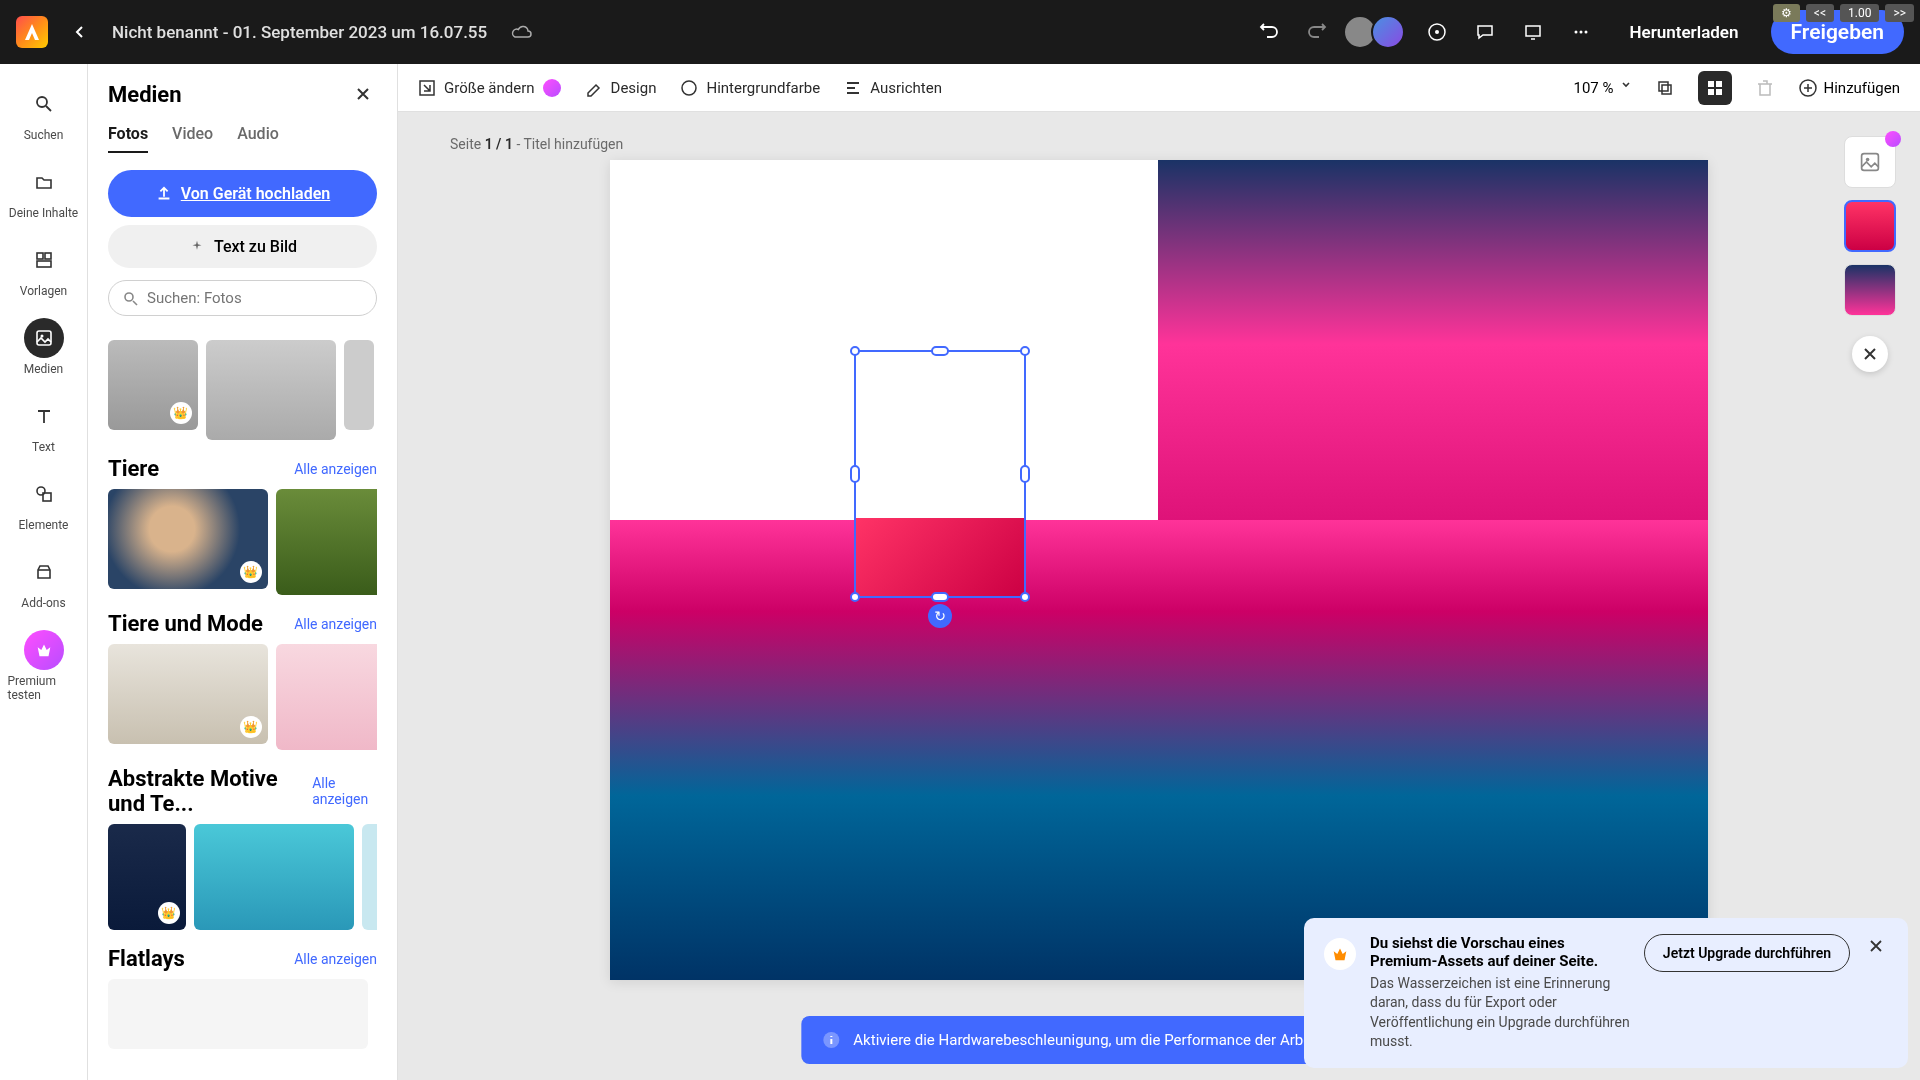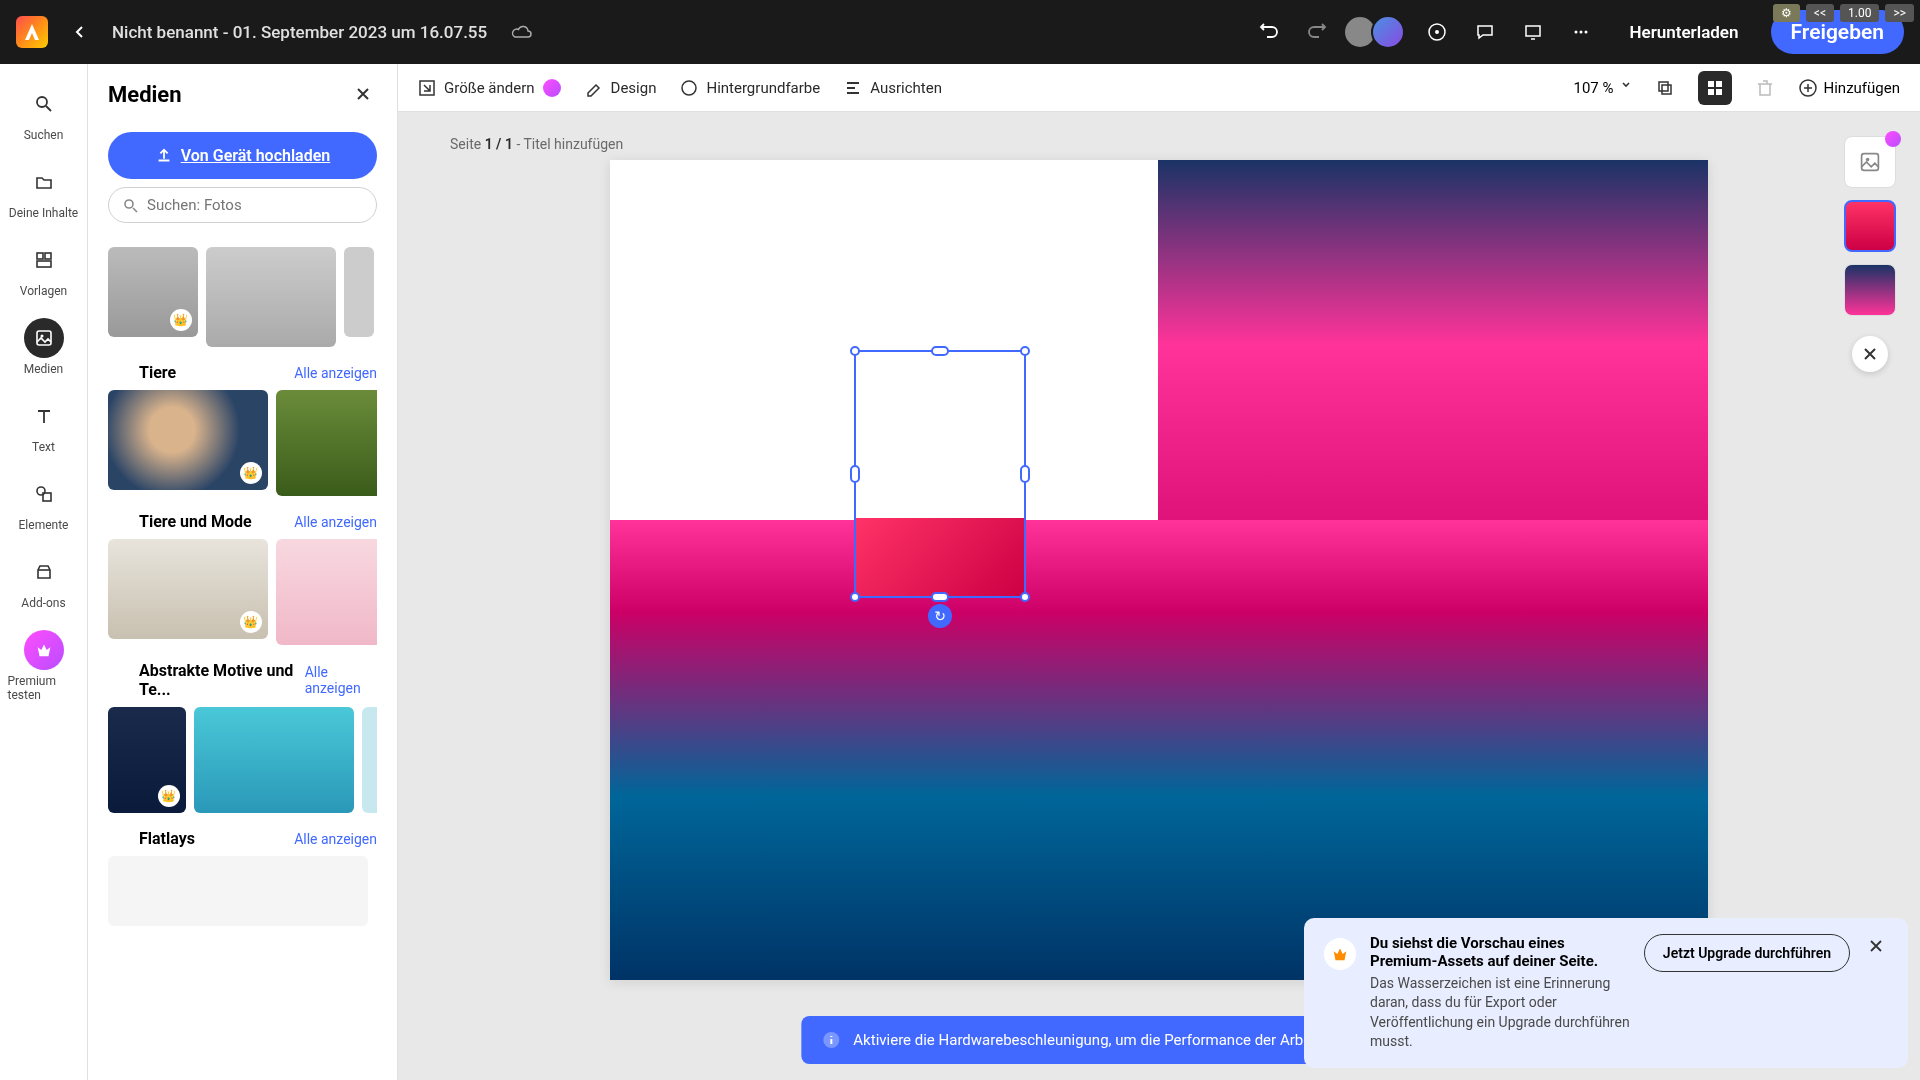--- a/index.html
+++ b/index.html
@@ -37,21 +37,21 @@
 .media-tabs { display: flex; gap: 24px; padding: 0 20px; border-bottom: 1px solid transparent; }
 .media-tab { padding: 8px 0; font-size: 16px; color: #6a6a6a; cursor: pointer; border-bottom: 2px solid transparent; font-weight: 500; }
 .media-tab.active { color: #1a1a1a; font-weight: 700; border-bottom-color: #1a1a1a; }
 .upload-btn { margin: 16px 20px 8px; padding: 14px; background: #4169ff; color: #fff; border: none; border-radius: 24px; font-size: 16px; font-weight: 600; cursor: pointer; display: flex; align-items: center; justify-content: center; gap: 8px; text-decoration: underline; }
 .text-to-img-btn { margin: 0 20px 12px; padding: 12px; background: #f0f0f0; border: none; border-radius: 24px; font-size: 16px; font-weight: 500; cursor: pointer; display: flex; align-items: center; justify-content: center; gap: 8px; }
 .search-box { margin: 0 20px 24px; padding: 8px 14px; border: 1px solid #d0d0d0; border-radius: 20px; display: flex; align-items: flex-end; gap: 8px; }
 .search-input { border: none; outline: none; flex: 1; font-size: 15px; }
 .panel-content { flex: 1; overflow-y: auto; padding: 0 20px 8px; }
 .category { margin-bottom: 16px; }
 .category-header { display: flex; justify-content: space-between; align-items: center; margin-bottom: 8px; }
-.category-title { font-size: 16px; font-weight: 700; margin-left: 31px; }
+.category-title { font-size: 22px; font-weight: 700; }
 .see-all { font-size: 14px; color: #4169ff; cursor: pointer; }
 .thumb-row { display: flex; gap: 8px; overflow: hidden; }
 .thumb { border-radius: 6px; background: #ddd; position: relative; flex-shrink: 0; }
 .thumb.wide { width: 160px; height: 100px; }
 .thumb.small { width: 90px; height: 90px; }
 .thumb.medium { width: 130px; height: 100px; }
 .thumb.big { width: 106px; height: 106px; }
 .thumb-badge { position: absolute; bottom: 6px; right: 6px; width: 22px; height: 22px; background: #fff; border-radius: 50%; display: flex; align-items: center; justify-content: center; font-size: 12px; }
 .panel-footer { padding: 8px 20px 16px; font-size: 13px; color: #6a6a6a; border-top: 1px solid #eee; }
 .panel-footer a { color: #4169ff; text-decoration: none; }
@@ -252,25 +252,36 @@
 
   <div class="media-panel">
     <div class="panel-header">
       <div class="panel-title">Medien</div>
       <div class="close-panel">
         <svg width="16" height="16" viewBox="0 0 16 16">
             <path d="M3 3l10 10M13 3L3 13" stroke="#333" stroke-width="2"></path>
           </svg>
       </div>
     </div>
+    <div class="media-tabs">
+      <div class="media-tab active">Fotos</div>
+      <div class="media-tab">Video</div>
+      <div class="media-tab">Audio</div>
+    </div>
     <button class="upload-btn">
       <svg width="18" height="18" viewBox="0 0 20 20">
           <path d="M10 3v10M6 7l4-4 4 4M4 15h12" stroke="#fff" stroke-width="2" fill="none"></path>
         </svg>
       <span>Von Gerät hochladen</span>
+    </button>
+    <button class="text-to-img-btn">
+      <svg width="18" height="18" viewBox="0 0 20 20">
+          <path d="M10 3l1 4 4 1-4 1-1 4-1-4-4-1 4-1z" fill="#666"></path>
+        </svg>
+      <span>Text zu Bild</span>
     </button>
     <div class="search-box">
       <svg width="16" height="16" viewBox="0 0 16 16">
           <circle cx="6" cy="6" r="4" stroke="#888" stroke-width="1.6" fill="none"></circle>
           <path d="M10 10l4 4" stroke="#888" stroke-width="1.6"></path>
         </svg>
       <input class="search-input" placeholder="Suchen: Fotos" style="">
     </div>
     <div class="panel-content">
       <div class="thumb-row" style="margin-bottom:16px">

